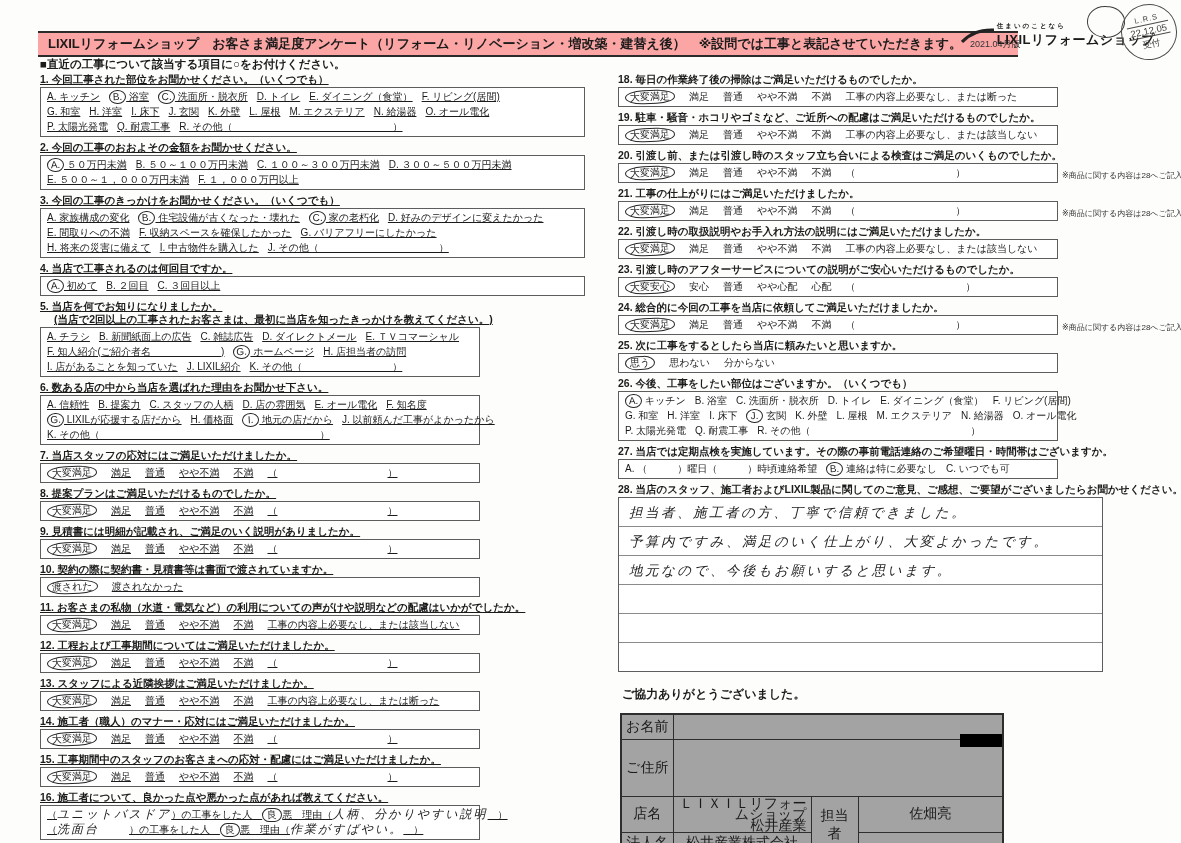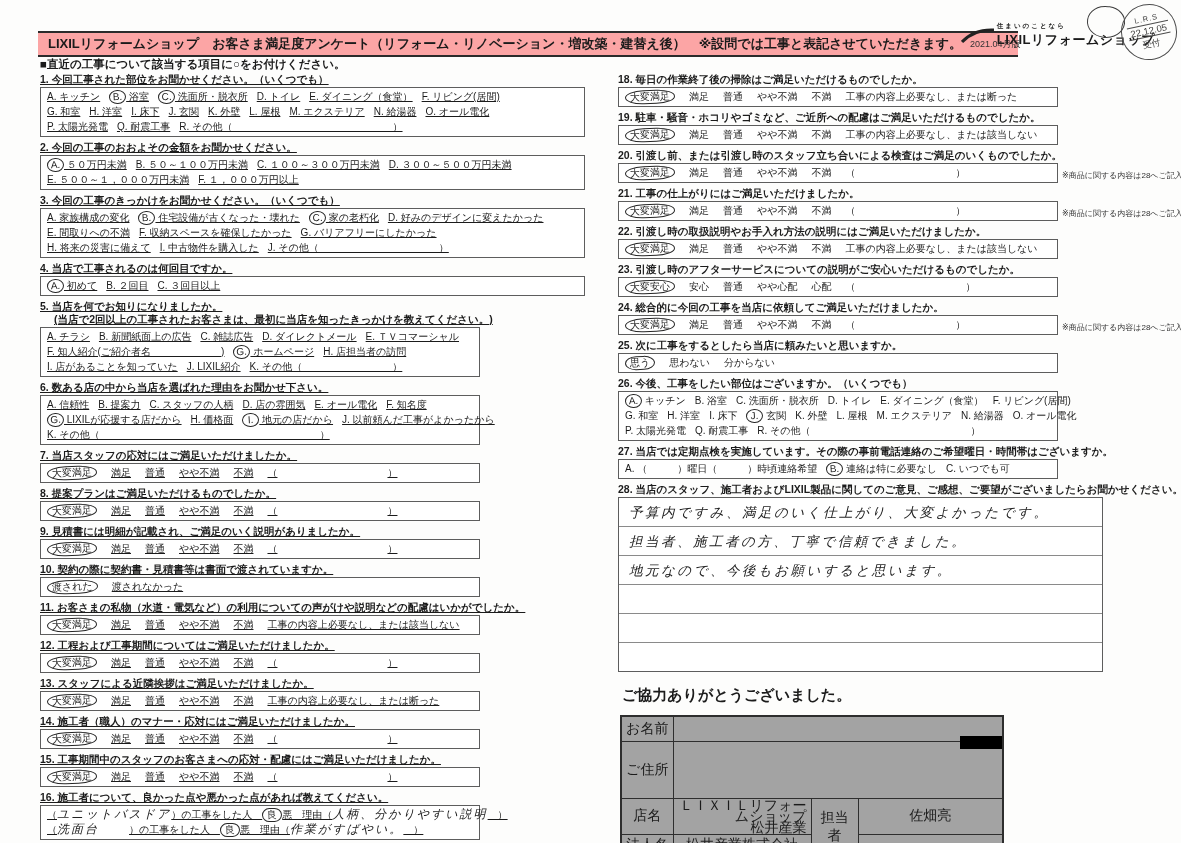--- a/index.html
+++ b/index.html
@@ -48,21 +48,21 @@
   .blank{display:inline-block;width:110px;}
   .note{color:#222;}
   .ref{position:absolute;left:100%;margin-left:5px;top:4px;font-size:8px;white-space:nowrap;color:#333;}
   .hand{font-style:italic;letter-spacing:2px;font-size:12px;color:#222;display:inline-block;}
   .hand16{min-width:72px;}
   
   .c-row{height:28px;border-bottom:1px solid #8a8a8a;display:flex;align-items:center;padding-left:10px;}
   .c-row:last-child{border-bottom:none;}
   .c-row .hand{font-size:13.5px;letter-spacing:2.5px;}
   
-  .thanks{font-weight:bold;font-size:15px;margin:14px 0 10px 4px;font-family:Liberation Serif, serif;}
+  .thanks{font-weight:bold;font-size:12px;margin:14px 0 10px 4px;font-family:Liberation Serif, serif;}
   .info-wrap{position:relative;width:382px;margin-left:2px;}
   table.info{border-collapse:collapse;width:382px;border:2px solid #2e2e2e;table-layout:fixed;}
   table.info td{border:1px solid #2e2e2e;font-size:14px;padding:1px 4px;vertical-align:middle;background:#a3a3a3;}
   td.lbl{text-align:center;font-size:10px;}
   td.shop-val{text-align:right;font-size:9px;line-height:11px;}
   td.center{text-align:center;}
   .redact{position:absolute;right:0;top:21px;width:42px;height:13px;background:#000;}
 </style>
 </head>
 <body>
@@ -266,24 +266,24 @@
       <div class="q">
         <div class="q-title">27. 当店では定期点検を実施しています。その際の事前電話連絡のご希望曜日・時間帯はございますか。</div>
         <div class="q-box">
           <div class="opt-line"><span class="opt">A. （　　　）曜日（　　　）時頃連絡希望</span><span class="opt"><span class="circ-k">B.</span> 連絡は特に必要なし</span><span class="opt">C. いつでも可</span></div>
         </div>
       </div>
       <div class="q">
         <div class="q-title">28. 当店のスタッフ、施工者およびLIXIL製品に関してのご意見、ご感想、ご要望がございましたらお聞かせください。</div>
         <div class="q-box box-xl">
           <div class="c-row">
+            <span class="hand">担当者、施工者の方、丁寧で信頼できました。</span>
+          </div>
+          <div class="c-row">
             <span class="hand">予算内ですみ、満足のいく仕上がり、大変よかったです。</span>
-          </div>
-          <div class="c-row">
-            <span class="hand">担当者、施工者の方、丁寧で信頼できました。</span>
           </div>
           <div class="c-row">
             <span class="hand">地元なので、今後もお願いすると思います。</span>
           </div>
           <div class="c-row">
             <span class="hand"></span>
           </div>
           <div class="c-row">
             <span class="hand"></span>
           </div>

